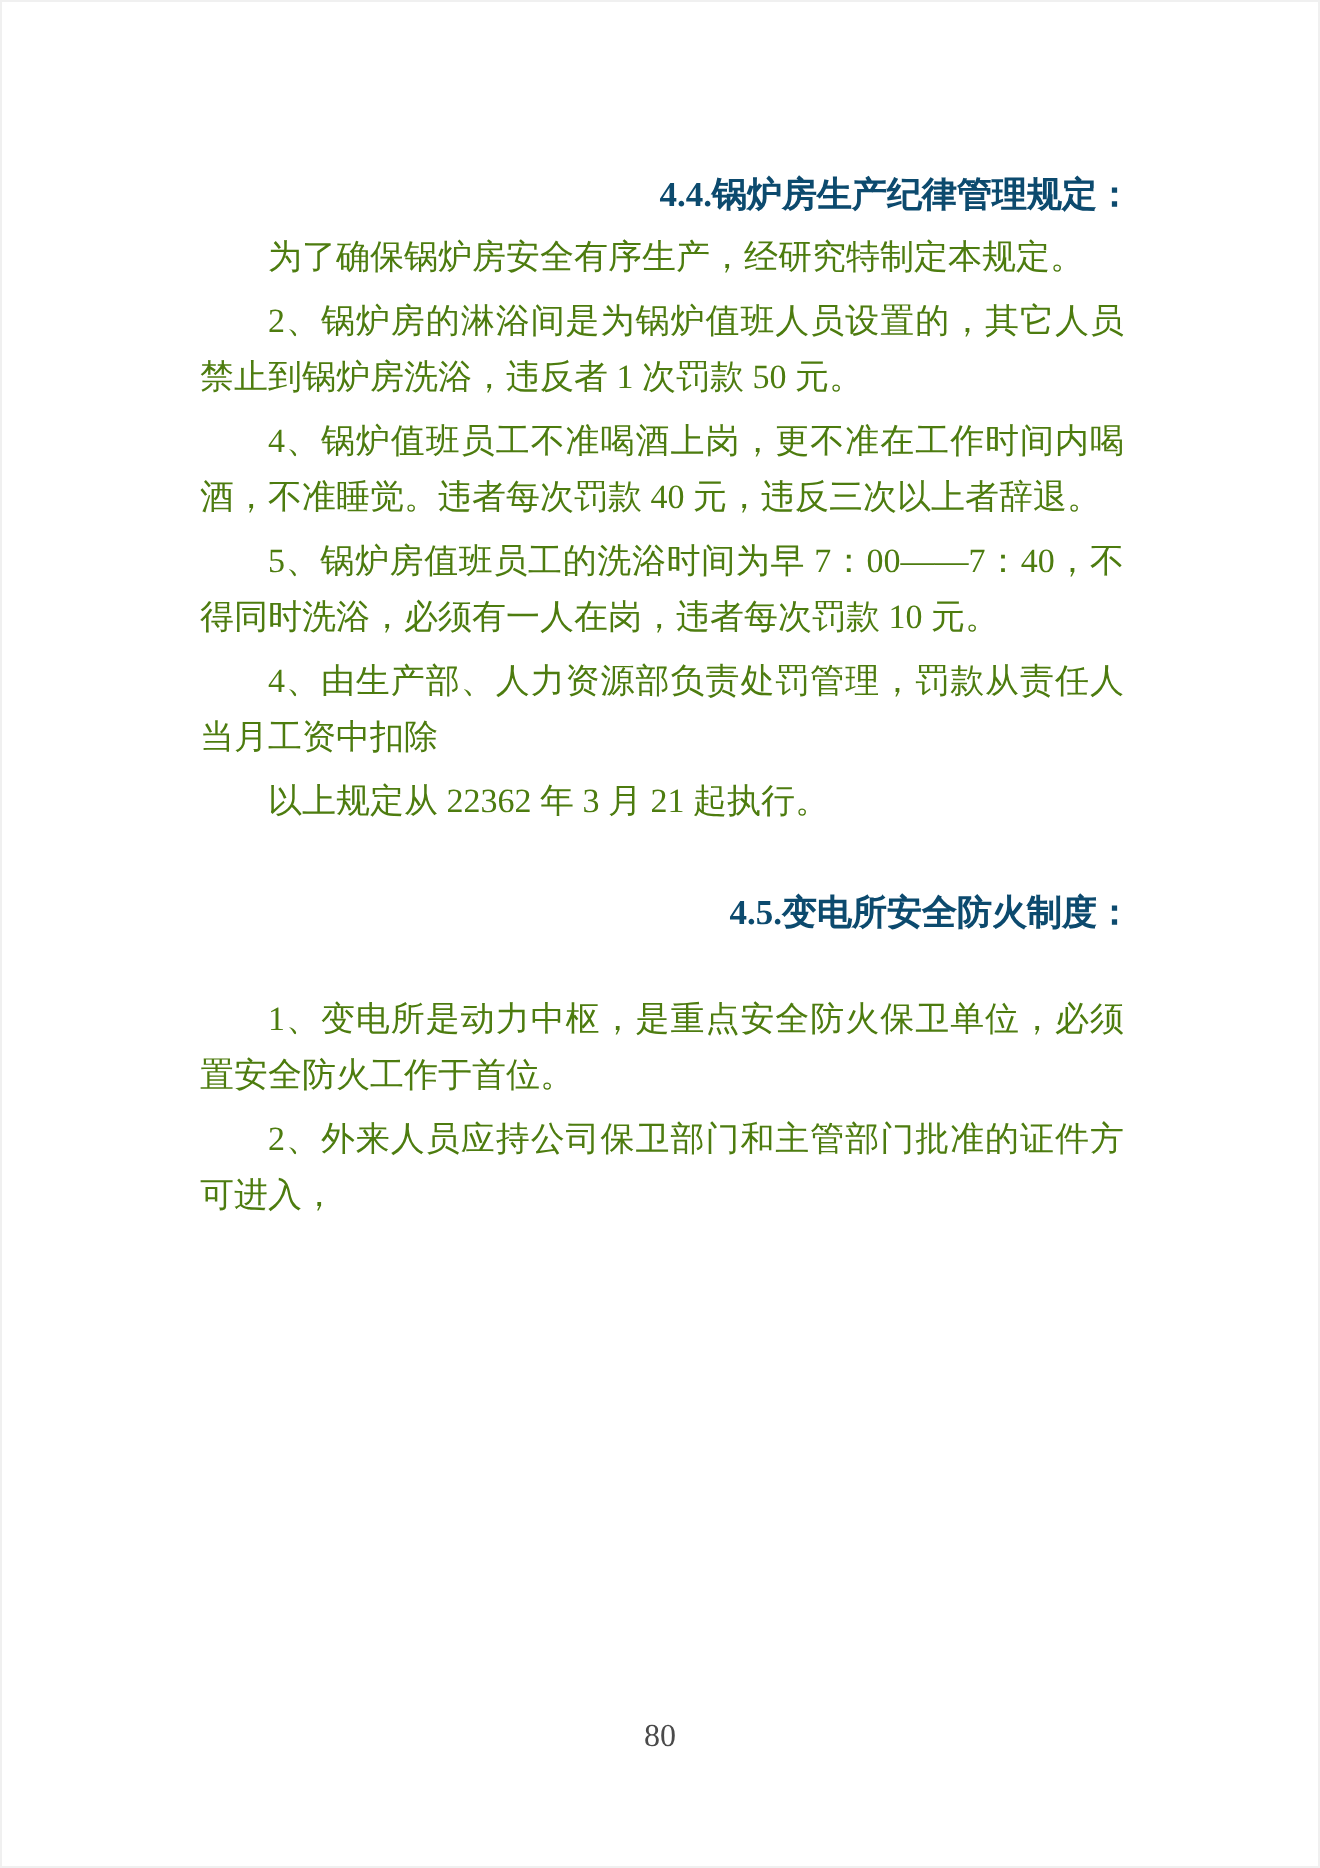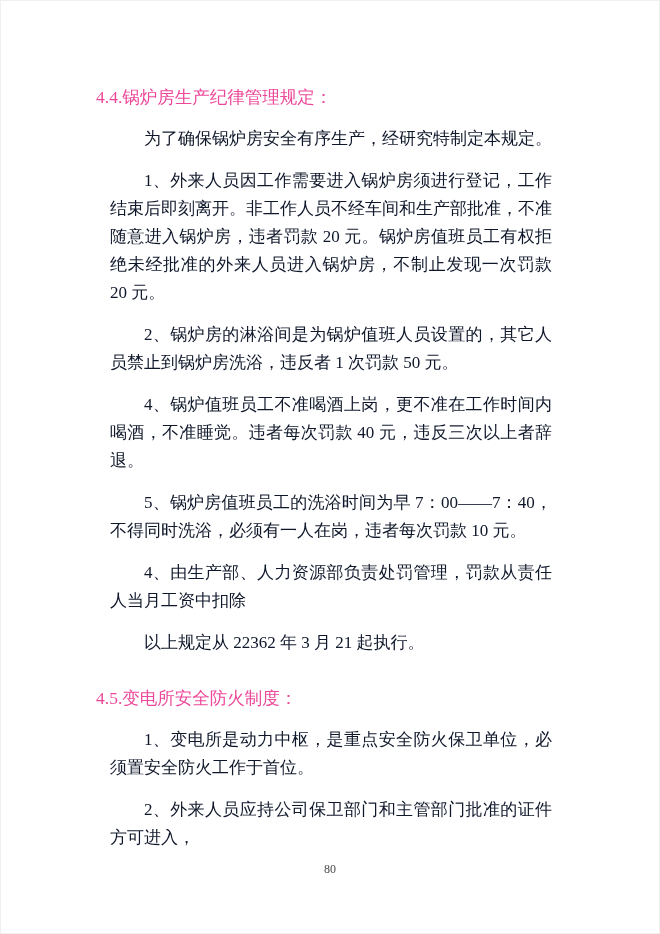--- a/index.html
+++ b/index.html
@@ -22,57 +22,56 @@
   .content {
     position: absolute;
     left: 95px;
     right: 93px;
     top: 82px;
   }
   .heading {
     margin: 0;
     font-size: 17.5px;
     line-height: 28px;
-    font-weight: normal;
-    color: #ec4899;
-    text-align: left;
+    font-weight: bold;
+    color: #0c4a6e;
+    text-align: right;
   }
   .para {
-    margin: 14px;
+    margin: 4px;
     font-size: 17px;
     line-height: 28px;
     text-align: justify;
     text-indent: 2em;
-    color: #0f172a;
+    color: #4d7c0f;
   }
   .section-2 .heading {
     margin-top: 27px;
-    margin-bottom: 12px;
+    margin-bottom: 26px;
   }
   .page-number {
     position: absolute;
     top: 860px;
     left: 0;
     right: 0;
     text-align: center;
-    font-size: 12px;
+    font-size: 16px;
     line-height: 16px;
     color: #4a4a4a;
   }
 </style>
 </head>
 <body>
 
 <div class="page">
   <div class="content">
 
     <div class="section section-1">
       <h2 class="heading">4.4.锅炉房生产纪律管理规定：</h2>
       <p class="para">为了确保锅炉房安全有序生产，经研究特制定本规定。</p>
-      <p class="para">1、外来人员因工作需要进入锅炉房须进行登记，工作结束后即刻离开。非工作人员不经车间和生产部批准，不准随意进入锅炉房，违者罚款 20 元。锅炉房值班员工有权拒绝未经批准的外来人员进入锅炉房，不制止发现一次罚款 20 元。</p>
       <p class="para">2、锅炉房的淋浴间是为锅炉值班人员设置的，其它人员禁止到锅炉房洗浴，违反者 1 次罚款 50 元。</p>
       <p class="para">4、锅炉值班员工不准喝酒上岗，更不准在工作时间内喝酒，不准睡觉。违者每次罚款 40 元，违反三次以上者辞退。</p>
       <p class="para">5、锅炉房值班员工的洗浴时间为早 7：00——7：40，不得同时洗浴，必须有一人在岗，违者每次罚款 10 元。</p>
       <p class="para">4、由生产部、人力资源部负责处罚管理，罚款从责任人当月工资中扣除</p>
       <p class="para">以上规定从 22362 年 3 月 21 起执行。</p>
     </div>
 
     <div class="section section-2">
       <h2 class="heading">4.5.变电所安全防火制度：</h2>
       <p class="para">1、变电所是动力中枢，是重点安全防火保卫单位，必须置安全防火工作于首位。</p>

